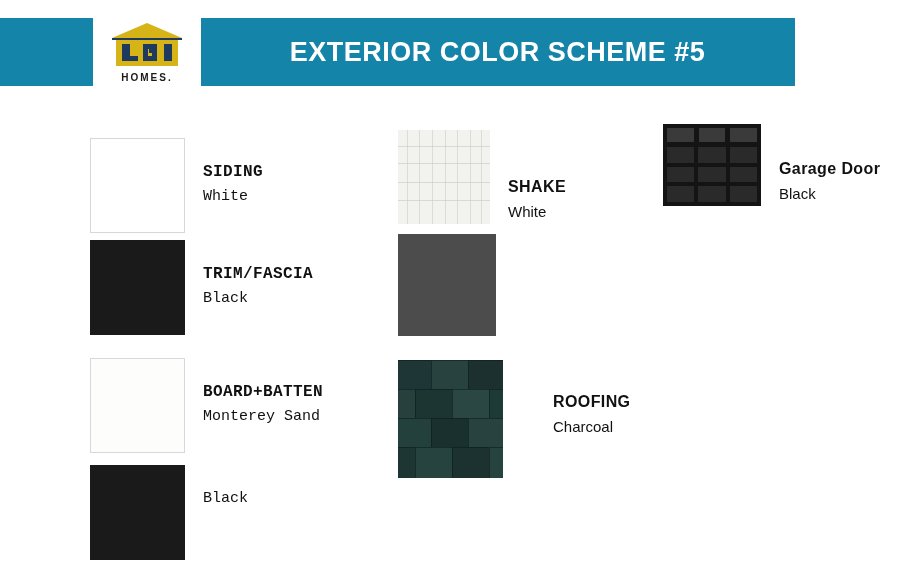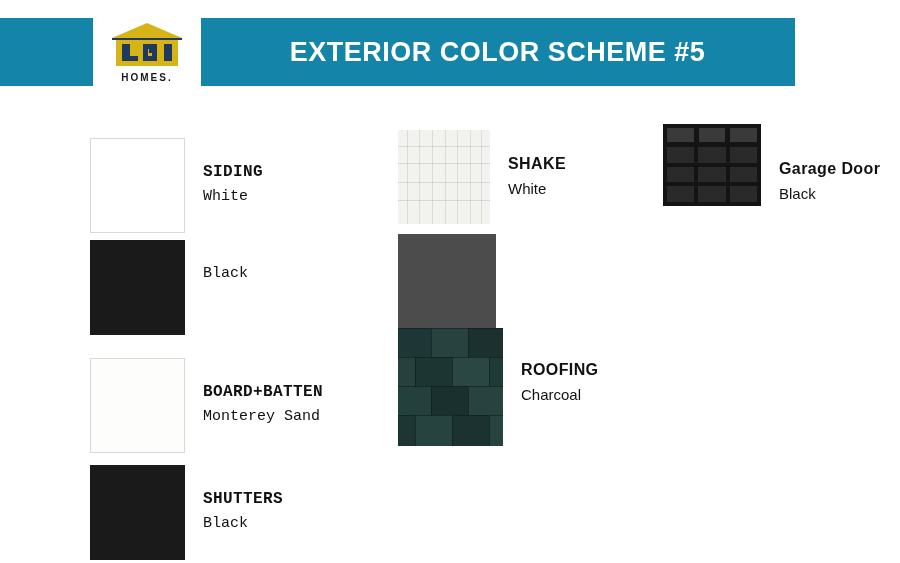--- a/index.html
+++ b/index.html
@@ -189,41 +189,41 @@
   <div class="swatch" style="width:95px;height:95px;background:#ffffff;border:1px solid #d8d8d8;"></div>
   <div class="labels">
     <div class="lbl-main">SIDING</div>
     <div class="lbl-sub">White</div>
   </div>
 </div>
 
 <div class="row col1" style="top:240px;">
   <div class="swatch" style="width:95px;height:95px;background:#1a1a1a;"></div>
   <div class="labels">
+    <div class="lbl-main">TRIM/FASCIA</div>
     <div class="lbl-sub">Black</div>
   </div>
 </div>
 
 <div class="row col1" style="top:358px;">
   <div class="swatch" style="width:95px;height:95px;background:#fdfdfb;border:1px solid #d8d8d8;"></div>
   <div class="labels">
     <div class="lbl-main">BOARD+BATTEN</div>
     <div class="lbl-sub">Monterey Sand</div>
   </div>
 </div>
 
 <div class="row col1" style="top:465px;">
   <div class="swatch" style="width:95px;height:95px;background:#1a1a1a;"></div>
   <div class="labels">
-    <div class="lbl-main">SHUTTERS</div>
     <div class="lbl-sub">Black</div>
   </div>
 </div>
 
-<div class="row col2" style="top:130px;">
+<div class="row col2" style="top:130px;align-items:flex-end;">
   <div class="swatch shake">
     <span class="band" style="top:16px;"></span>
     <span class="band" style="top:33px;"></span>
     <span class="band" style="top:52px;"></span>
     <span class="band" style="top:70px;"></span>
     <span class="streak" style="left:9px;"></span>
     <span class="streak" style="left:21px;"></span>
     <span class="streak" style="left:34px;"></span>
     <span class="streak" style="left:47px;"></span>
     <span class="streak" style="left:59px;"></span>
@@ -233,21 +233,21 @@
   <div class="labels">
     <div class="lbl-main">SHAKE</div>
     <div class="lbl-sub">White</div>
   </div>
 </div>
 
 <div class="row col2" style="top:234px;">
   <div class="swatch" style="width:98px;height:102px;background:#4c4c4c;"></div>
 </div>
 
-<div class="row col2" style="top:328px;">
+<div class="row col2" style="top:360px;gap:32px;">
   <div class="swatch roof">
     <span class="tile" style="left:-4px;  top:0px;   width:38px; height:30px; background:#1e3736;"></span>
     <span class="tile" style="left:33px;  top:0px;   width:38px; height:30px; background:#28433f;"></span>
     <span class="tile" style="left:70px;  top:0px;   width:40px; height:30px; background:#1b302f;"></span>
     <span class="tile" style="left:-20px; top:29px;  width:38px; height:30px; background:#27403d;"></span>
     <span class="tile" style="left:17px;  top:29px;  width:38px; height:30px; background:#1c3432;"></span>
     <span class="tile" style="left:54px;  top:29px;  width:38px; height:30px; background:#2a4744;"></span>
     <span class="tile" style="left:91px;  top:29px;  width:30px; height:30px; background:#1e3a37;"></span>
     <span class="tile" style="left:-4px;  top:58px;  width:38px; height:30px; background:#24403c;"></span>
     <span class="tile" style="left:33px;  top:58px;  width:38px; height:30px; background:#1a302e;"></span>

